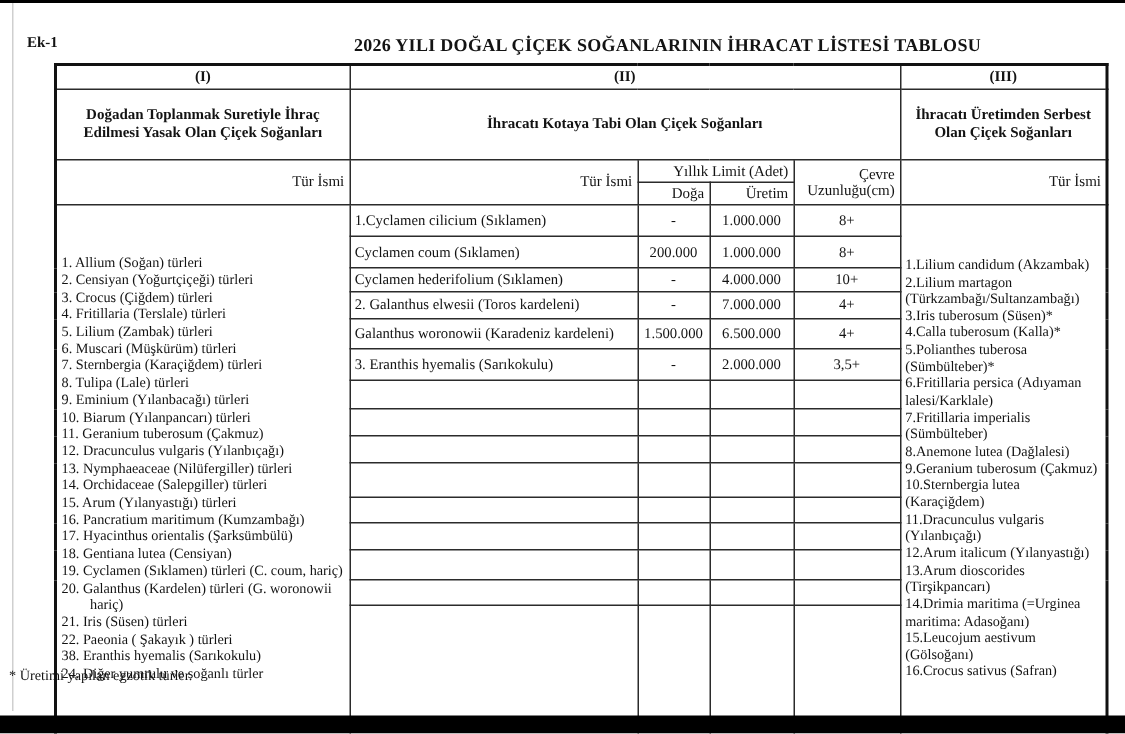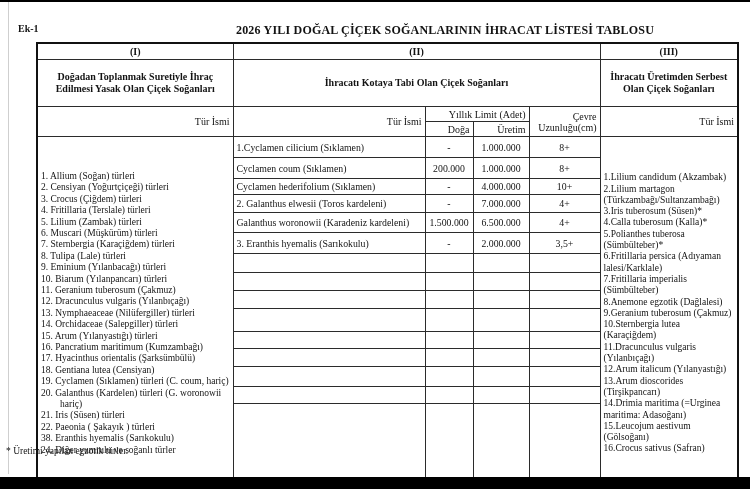--- a/index.html
+++ b/index.html
@@ -140,21 +140,21 @@
           <div class="li3"><span>3.</span><span class="it">Iris tuberosum</span><span> (Süsen)*</span></div>
 
           <div class="li3"><span>4.</span><span class="it">Calla tuberosum</span><span> (Kalla)*</span></div>
 
           <div class="li3"><span>5.</span><span class="it">Polianthes tuberosa</span><span> (Sümbülteber)*</span></div>
 
           <div class="li3"><span>6.</span><span class="it">Fritillaria persica</span><span> (Adıyaman lalesi/Karklale)</span></div>
 
           <div class="li3"><span>7.</span><span class="it">Fritillaria imperialis</span><span> (Sümbülteber)</span></div>
 
-          <div class="li3"><span>8.</span><span class="it">Anemone egzotik</span><span> (Dağlalesi)</span></div>
+          <div class="li3"><span>8.</span><span class="it">Anemone lutea</span><span> (Dağlalesi)</span></div>
 
           <div class="li3"><span>9.</span><span class="it">Geranium tuberosum</span><span> (Çakmuz)</span></div>
 
           <div class="li3"><span>10.</span><span class="it">Sternbergia lutea</span><span> (Karaçiğdem)</span></div>
 
           <div class="li3"><span>11.</span><span class="it">Dracunculus vulgaris</span><span> (Yılanbıçağı)</span></div>
 
           <div class="li3"><span>12.</span><span class="it">Arum italicum</span><span> (Yılanyastığı)</span></div>
 
           <div class="li3"><span>13.</span><span class="it">Arum dioscorides</span><span> (Tirşikpancarı)</span></div>

